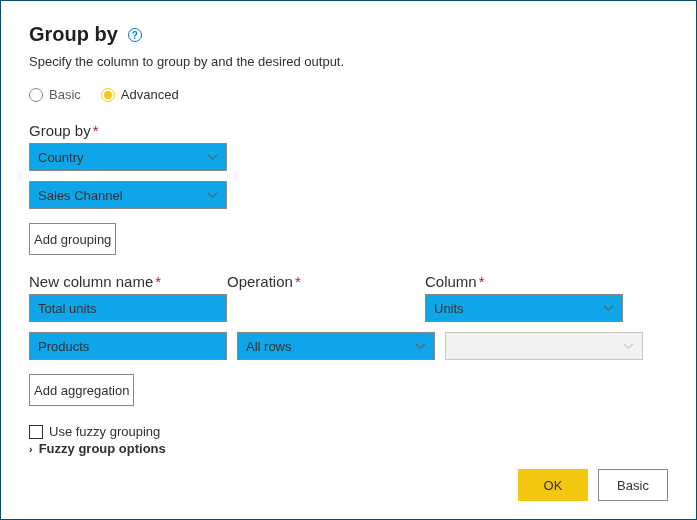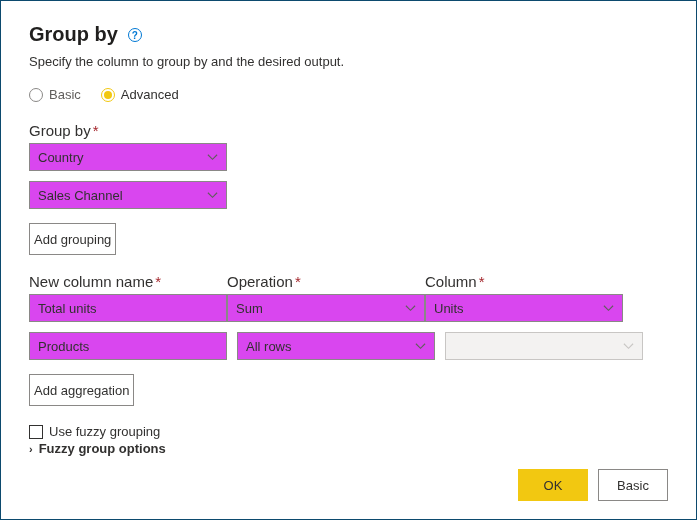--- a/index.html
+++ b/index.html
@@ -34,21 +34,21 @@
   }
   .radio.selected { border-color:#f2c811;}
   .radio.selected::after{
     content:""; width:8px; height:8px; border-radius:50%; background:#f2c811;
   }
   .radio-label { display:inline-flex; align-items:center; cursor:pointer;}
   .radio-label.dim { color:#605e5c;}
   .field-label { font-size:15px; margin-bottom:4px; display:block;}
   .req { color:#a4262c; margin-left:2px;}
   .select, .textbox {
-    height:28px; border:1px solid #8a8886; background:#d946ef;
+    height:28px; border:1px solid #8a8886; background:#0ea5e9;
     display:flex; align-items:center; padding:0 8px; font-size:13px;
     justify-content:space-between; color:#323130;
   }
   .select.disabled { background:#f3f2f1; color:#a19f9d; border-color:#c8c6c4;}
   .chev { color:#605e5c; }
   .select.disabled .chev { color:#c8c6c4;}
   .group-col { width:198px; }
   .stack { display:flex; flex-direction:column; gap:10px;}
   .btn {
     height:32px; border:1px solid #8a8886; background:#fff;
@@ -125,26 +125,20 @@
           <span>New column name</span><span class="req">*</span>
         </span>
         <div class="textbox">
           <span>Total units</span>
         </div>
       </div>
       <div class="col">
         <span class="field-label">
           <span>Operation</span><span class="req">*</span>
         </span>
-        <div class="select">
-          <span>Sum</span>
-          <svg class="chev" viewBox="0 0 12 12">
-              <path d="M1 3 L6 8 L11 3" fill="none" stroke="#605e5c" stroke-width="1.2"></path>
-            </svg>
-        </div>
       </div>
       <div class="col">
         <span class="field-label">
           <span>Column</span><span class="req">*</span>
         </span>
         <div class="select">
           <span>Units</span>
           <svg class="chev" viewBox="0 0 12 12">
               <path d="M1 3 L6 8 L11 3" fill="none" stroke="#605e5c" stroke-width="1.2"></path>
             </svg>

